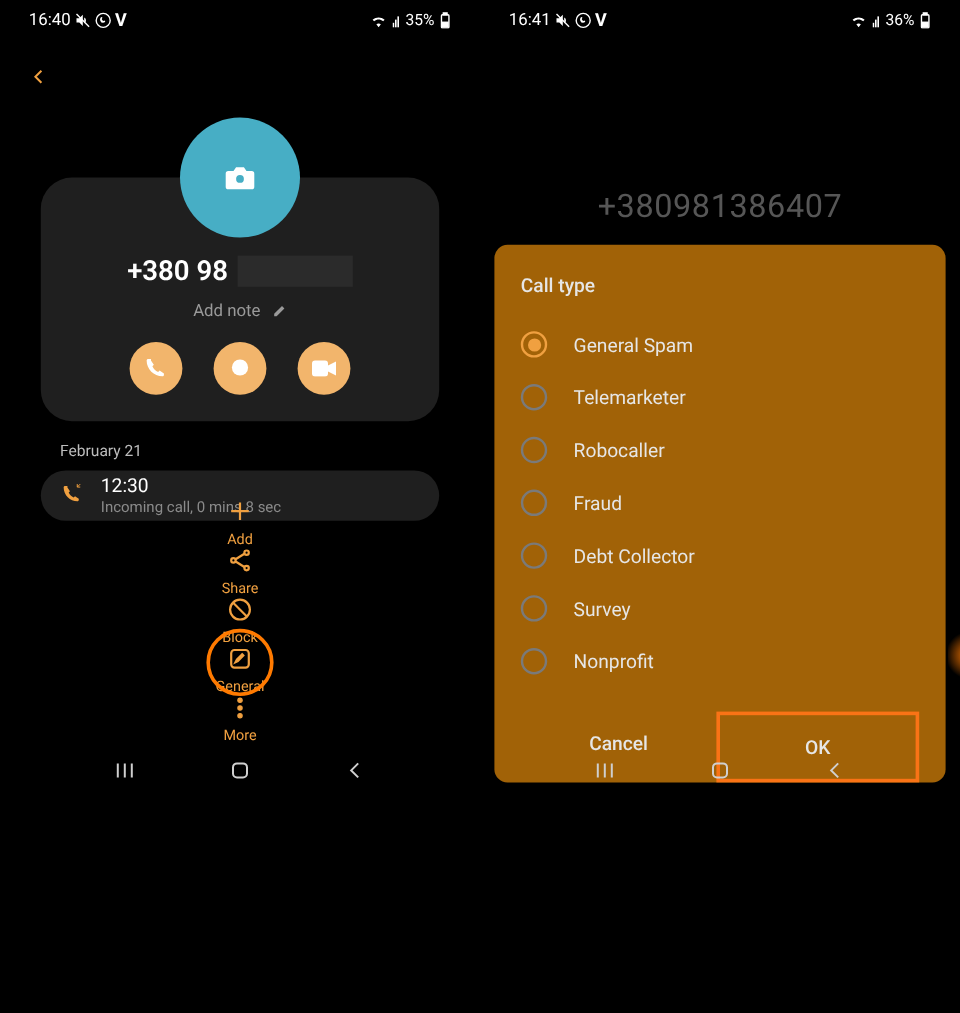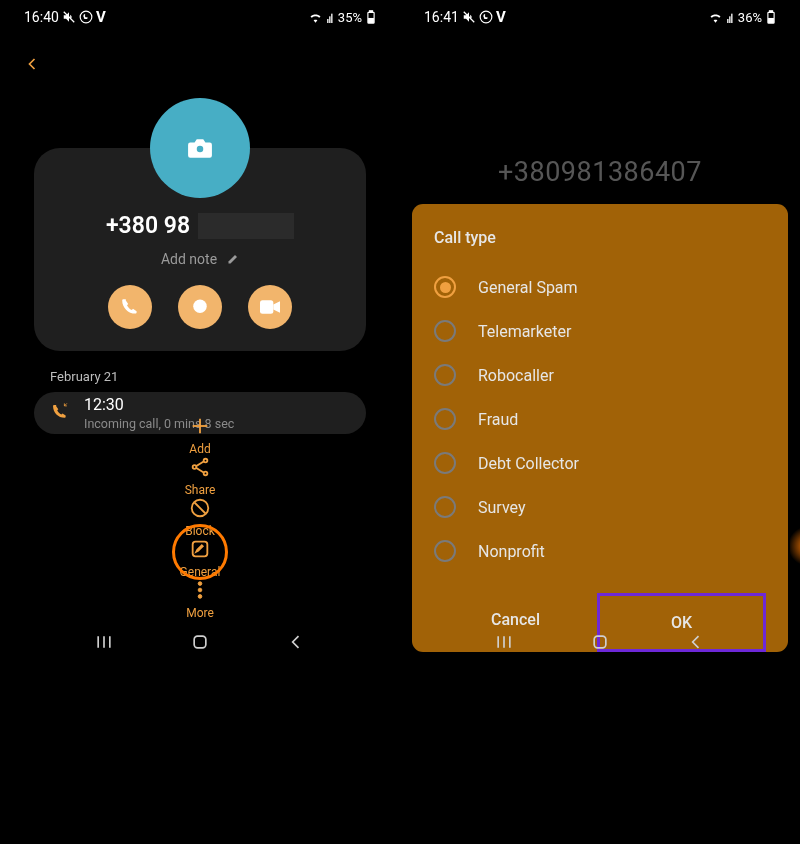--- a/index.html
+++ b/index.html
@@ -34,21 +34,21 @@
   .dim-number { color: #565656; font-size: 27px; text-align: center; padding: 16px 0 8px; letter-spacing: 0.5px; }
   .dialog { background: #a16207; border-radius: 11px; margin: 8px 12px 0 12px; padding: 24px 22px 0; }
   .dialog-title { color: #e6e6e6; font-size: 16px; font-weight: 500; margin-bottom: 18px; }
   .radio-row { display: flex; align-items: center; gap: 22px; padding: 11px 0; }
   .radio-circle { width: 22px; height: 22px; border-radius: 50%; border: 2px solid #7a7a7a; display: flex; align-items: center; justify-content: center; flex-shrink: 0; }
   .radio-circle.selected { border-color: #f0a040; }
   .radio-dot { width: 11px; height: 11px; border-radius: 50%; background: #f0a040; }
   .radio-label { color: #e6e6e6; font-size: 16px; }
   .dialog-actions { display: flex; margin-top: 20px; }
   .dialog-btn { flex: 1; text-align: center; padding: 17px 0; color: #e6e6e6; font-size: 16px; font-weight: 500; }
-  .ok-highlight { border: 3px solid #6d28d9; }
+  .ok-highlight { border: 3px solid #f97316; }
   .glow { position:absolute; right:-8px; bottom:100px; width:18px; height:44px; background: radial-gradient(circle at right, #ff7a00 0%, transparent 70%); }
 </style>
 </head>
 <body>
 
 <div class="screen">
   <div class="status-bar">
     <div class="status-left">
       <span>16:40</span>
       <span class="status-icons">

